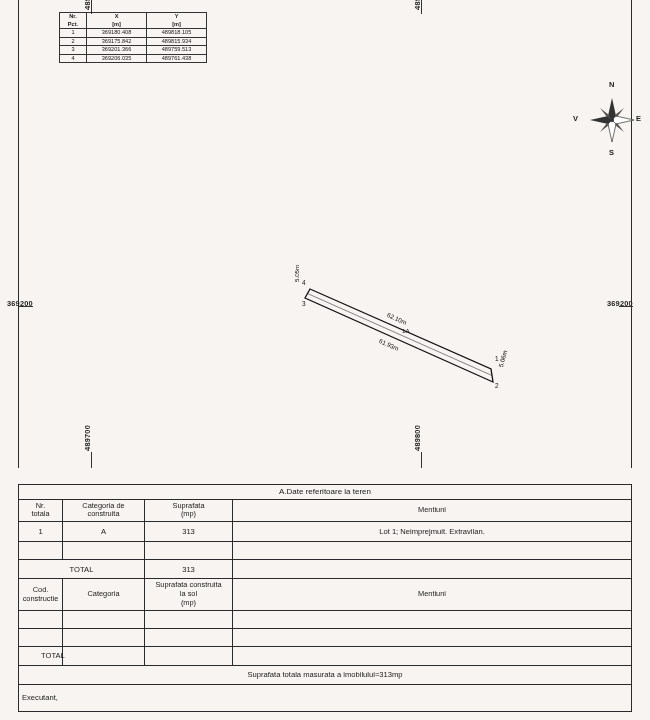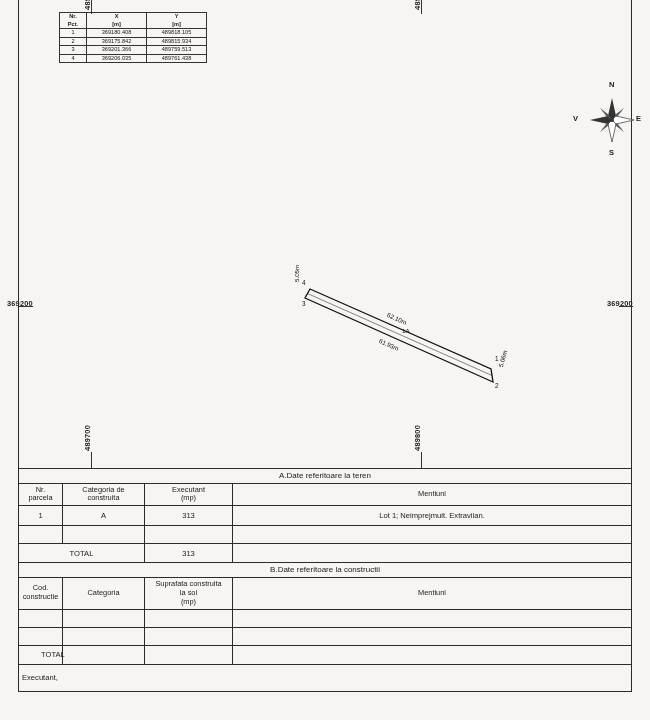--- a/index.html
+++ b/index.html
@@ -103,21 +103,21 @@
     position: absolute;
     font-size: 6.2px;
     color: #111;
     white-space: nowrap;
   }
 
   
   .tables {
     position: absolute;
     left: 18px;
-    top: 468px;
+    top: 484px;
     width: 614px;
     font-size: 7.6px;
   }
   table.dt {
     width: 100%;
     border-collapse: collapse;
     table-layout: fixed;
   }
   table.dt td, table.dt th {
     border: 0.9px solid #2b2b2b;
@@ -256,28 +256,28 @@
         <col style="width:88px">
         <col>
       </colgroup>
       <tbody>
           <tr>
         <td colspan="4" class="sec-title">A.Date referitoare la teren</td>
       </tr>
       <tr class="row-tall">
         <td class="h-cell">
           <div>Nr.</div>
-          <div>parcela</div>
+          <div>totala</div>
         </td>
         <td class="h-cell">
           <div>Categoria de</div>
           <div>construita</div>
         </td>
         <td class="h-cell">
-          <div>Executant</div>
+          <div>Suprafata</div>
           <div>(mp)</div>
         </td>
         <td class="h-cell">Mentiuni</td>
       </tr>
       <tr class="row-mid">
         <td class="ctr">1</td>
         <td class="ctr bold">A</td>
         <td class="ctr bold">313</td>
         <td class="mentiuni-txt">Lot 1; Neimprejmuit. Extravilan.</td>
       </tr>
@@ -286,23 +286,20 @@
         <td class="ctr"></td>
         <td class="ctr"></td>
         <td class="mentiuni-txt"></td>
       </tr>
       <tr class="totalrow">
         <td colspan="2" class="ctr bold">TOTAL</td>
         <td class="ctr bold">313</td>
         <td></td>
       </tr>
 
-      <tr>
-        <td colspan="4" class="sec-title">B.Date referitoare la constructii</td>
-      </tr>
       <tr class="row-tall">
         <td class="h-cell">
           <div>Cod.</div>
           <div>constructie</div>
         </td>
         <td class="h-cell">Categoria</td>
         <td class="h-cell">
           <div>Suprafata construita</div>
           <div>la sol</div>
           <div>(mp)</div>
@@ -320,20 +317,23 @@
         <td></td>
         <td></td>
         <td></td>
       </tr>
       <tr class="totalrow">
         <td class="bold" style="padding-left:22px;">TOTAL</td>
         <td></td>
         <td class="ctr bold"></td>
         <td></td>
       </tr>
+      <tr class="totalrow">
+        <td colspan="4" class="foot-note">Suprafata totala masurata a imobilului=313mp</td>
+      </tr>
       <tr class="exec-row">
         <td colspan="4" class="exec-label">Executant,</td>
       </tr>
     </tbody>
       </table>
   </div>
 
 </div>
 
 </body></html>

